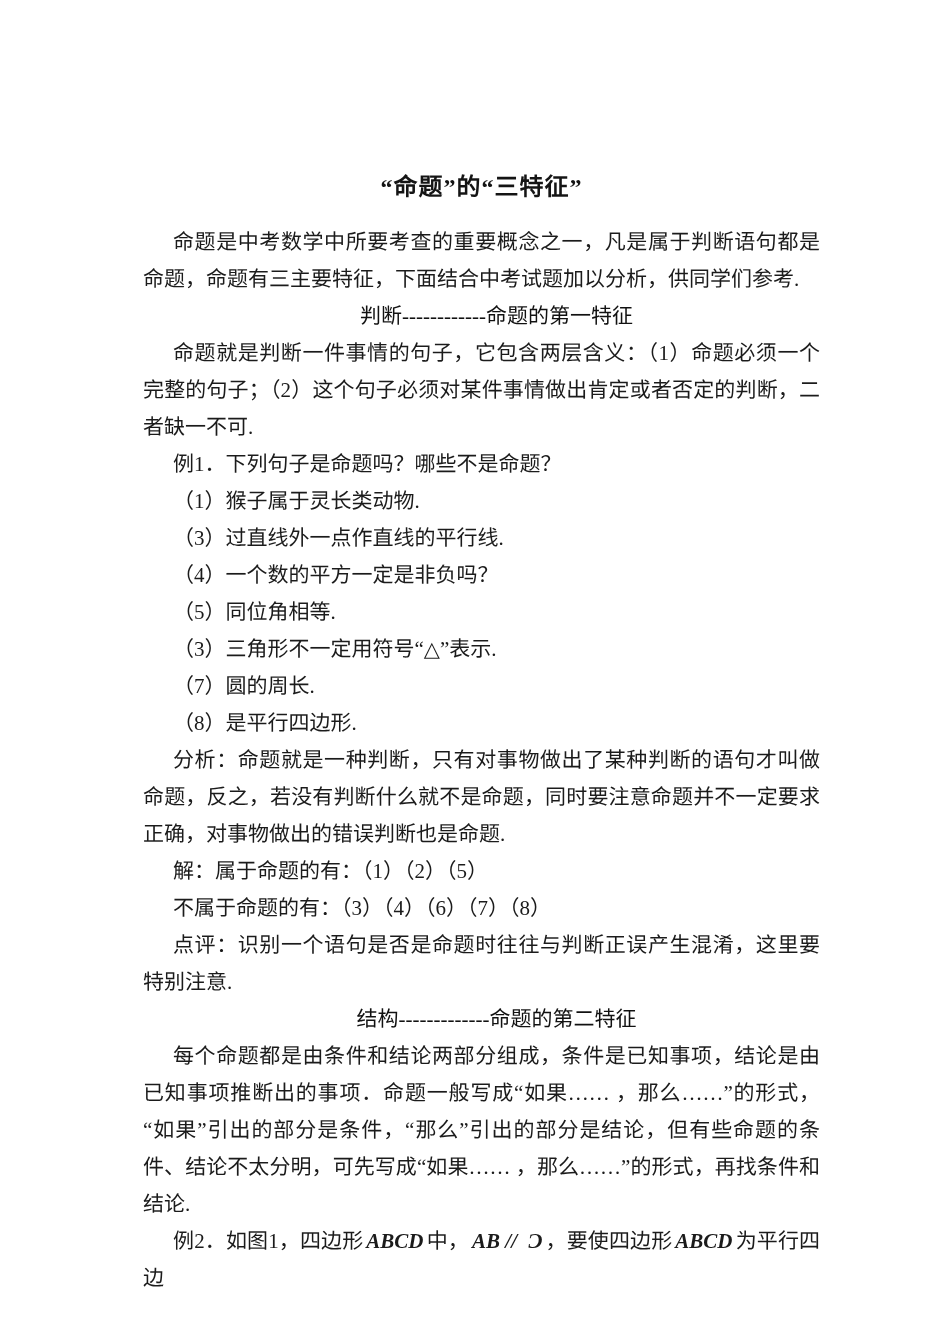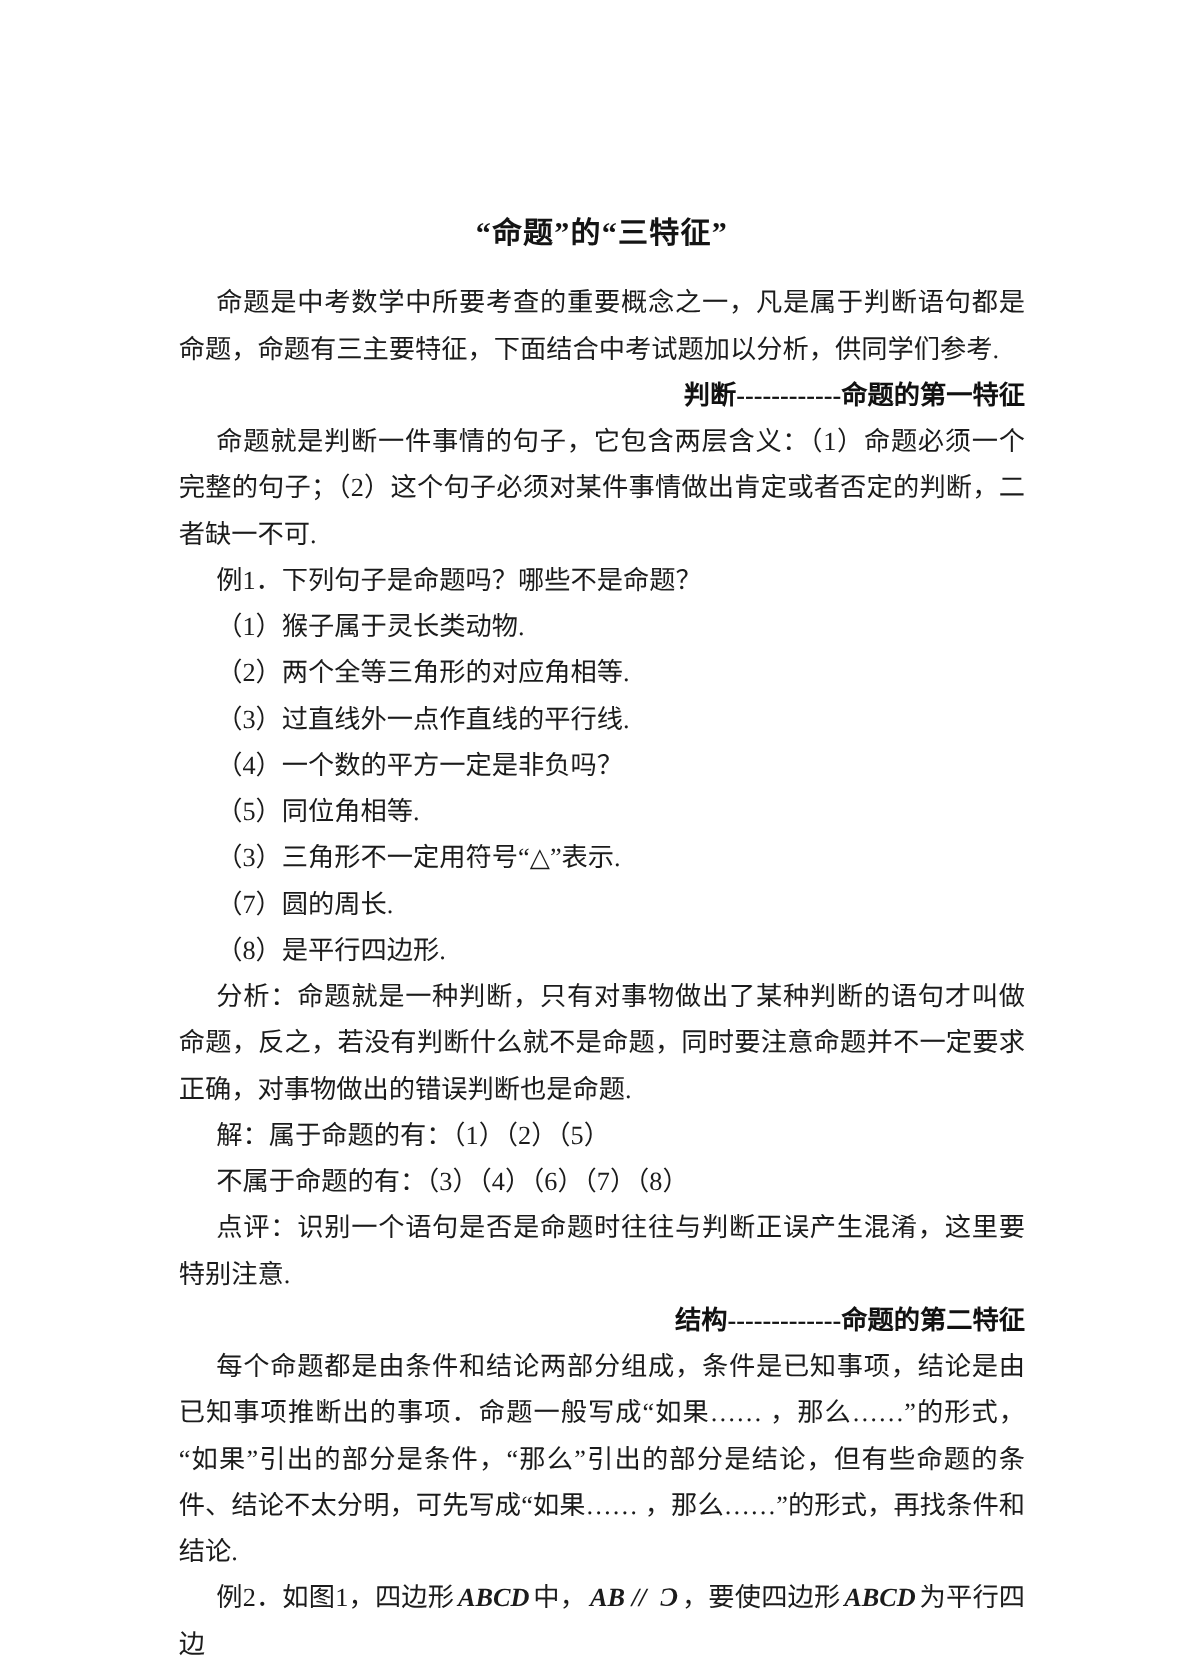--- a/index.html
+++ b/index.html
@@ -34,23 +34,23 @@
     font-size: 21px;
     line-height: 37px;
     text-align: justify;
     word-break: break-all;
     overflow-wrap: anywhere;
   }
   p.in {
     text-indent: 30px;
   }
   p.heading {
-    font-weight: 700;
+    font-weight: 400;
     color: #111111;
-    text-align: right;
+    text-align: center;
   }
   .math {
     font-style: italic;
     font-family: "Liberation Serif", serif;
     padding: 0 3px;
     white-space: nowrap;
     font-weight: bold;
   }
 </style>
 </head>
@@ -63,21 +63,20 @@
 
     <p class="line in">命题是中考数学中所要考查的重要概念之一，凡是属于判断语句都是命题，命题有三主要特征，下面结合中考试题加以分析，供同学们参考.</p>
 
     <p class="line in heading">判断------------命题的第一特征</p>
 
     <p class="line in">命题就是判断一件事情的句子，它包含两层含义：（1）命题必须一个完整的句子；（2）这个句子必须对某件事情做出肯定或者否定的判断，二者缺一不可.</p>
 
     <p class="line in">例1．下列句子是命题吗？哪些不是命题？</p>
 
     <p class="line in">（1）猴子属于灵长类动物.</p>
-    <p class="line in">（2）两个全等三角形的对应角相等.</p>
     <p class="line in">（3）过直线外一点作直线的平行线.</p>
     <p class="line in">（4）一个数的平方一定是非负吗？</p>
     <p class="line in">（5）同位角相等.</p>
     <p class="line in">（3）三角形不一定用符号“△”表示.</p>
     <p class="line in">（7）圆的周长.</p>
     <p class="line in">（8）是平行四边形.</p>
 
     <p class="line in">分析：命题就是一种判断，只有对事物做出了某种判断的语句才叫做命题，反之，若没有判断什么就不是命题，同时要注意命题并不一定要求正确，对事物做出的错误判断也是命题.</p>
 
     <p class="line in">解：属于命题的有：（1）（2）（5）</p>

